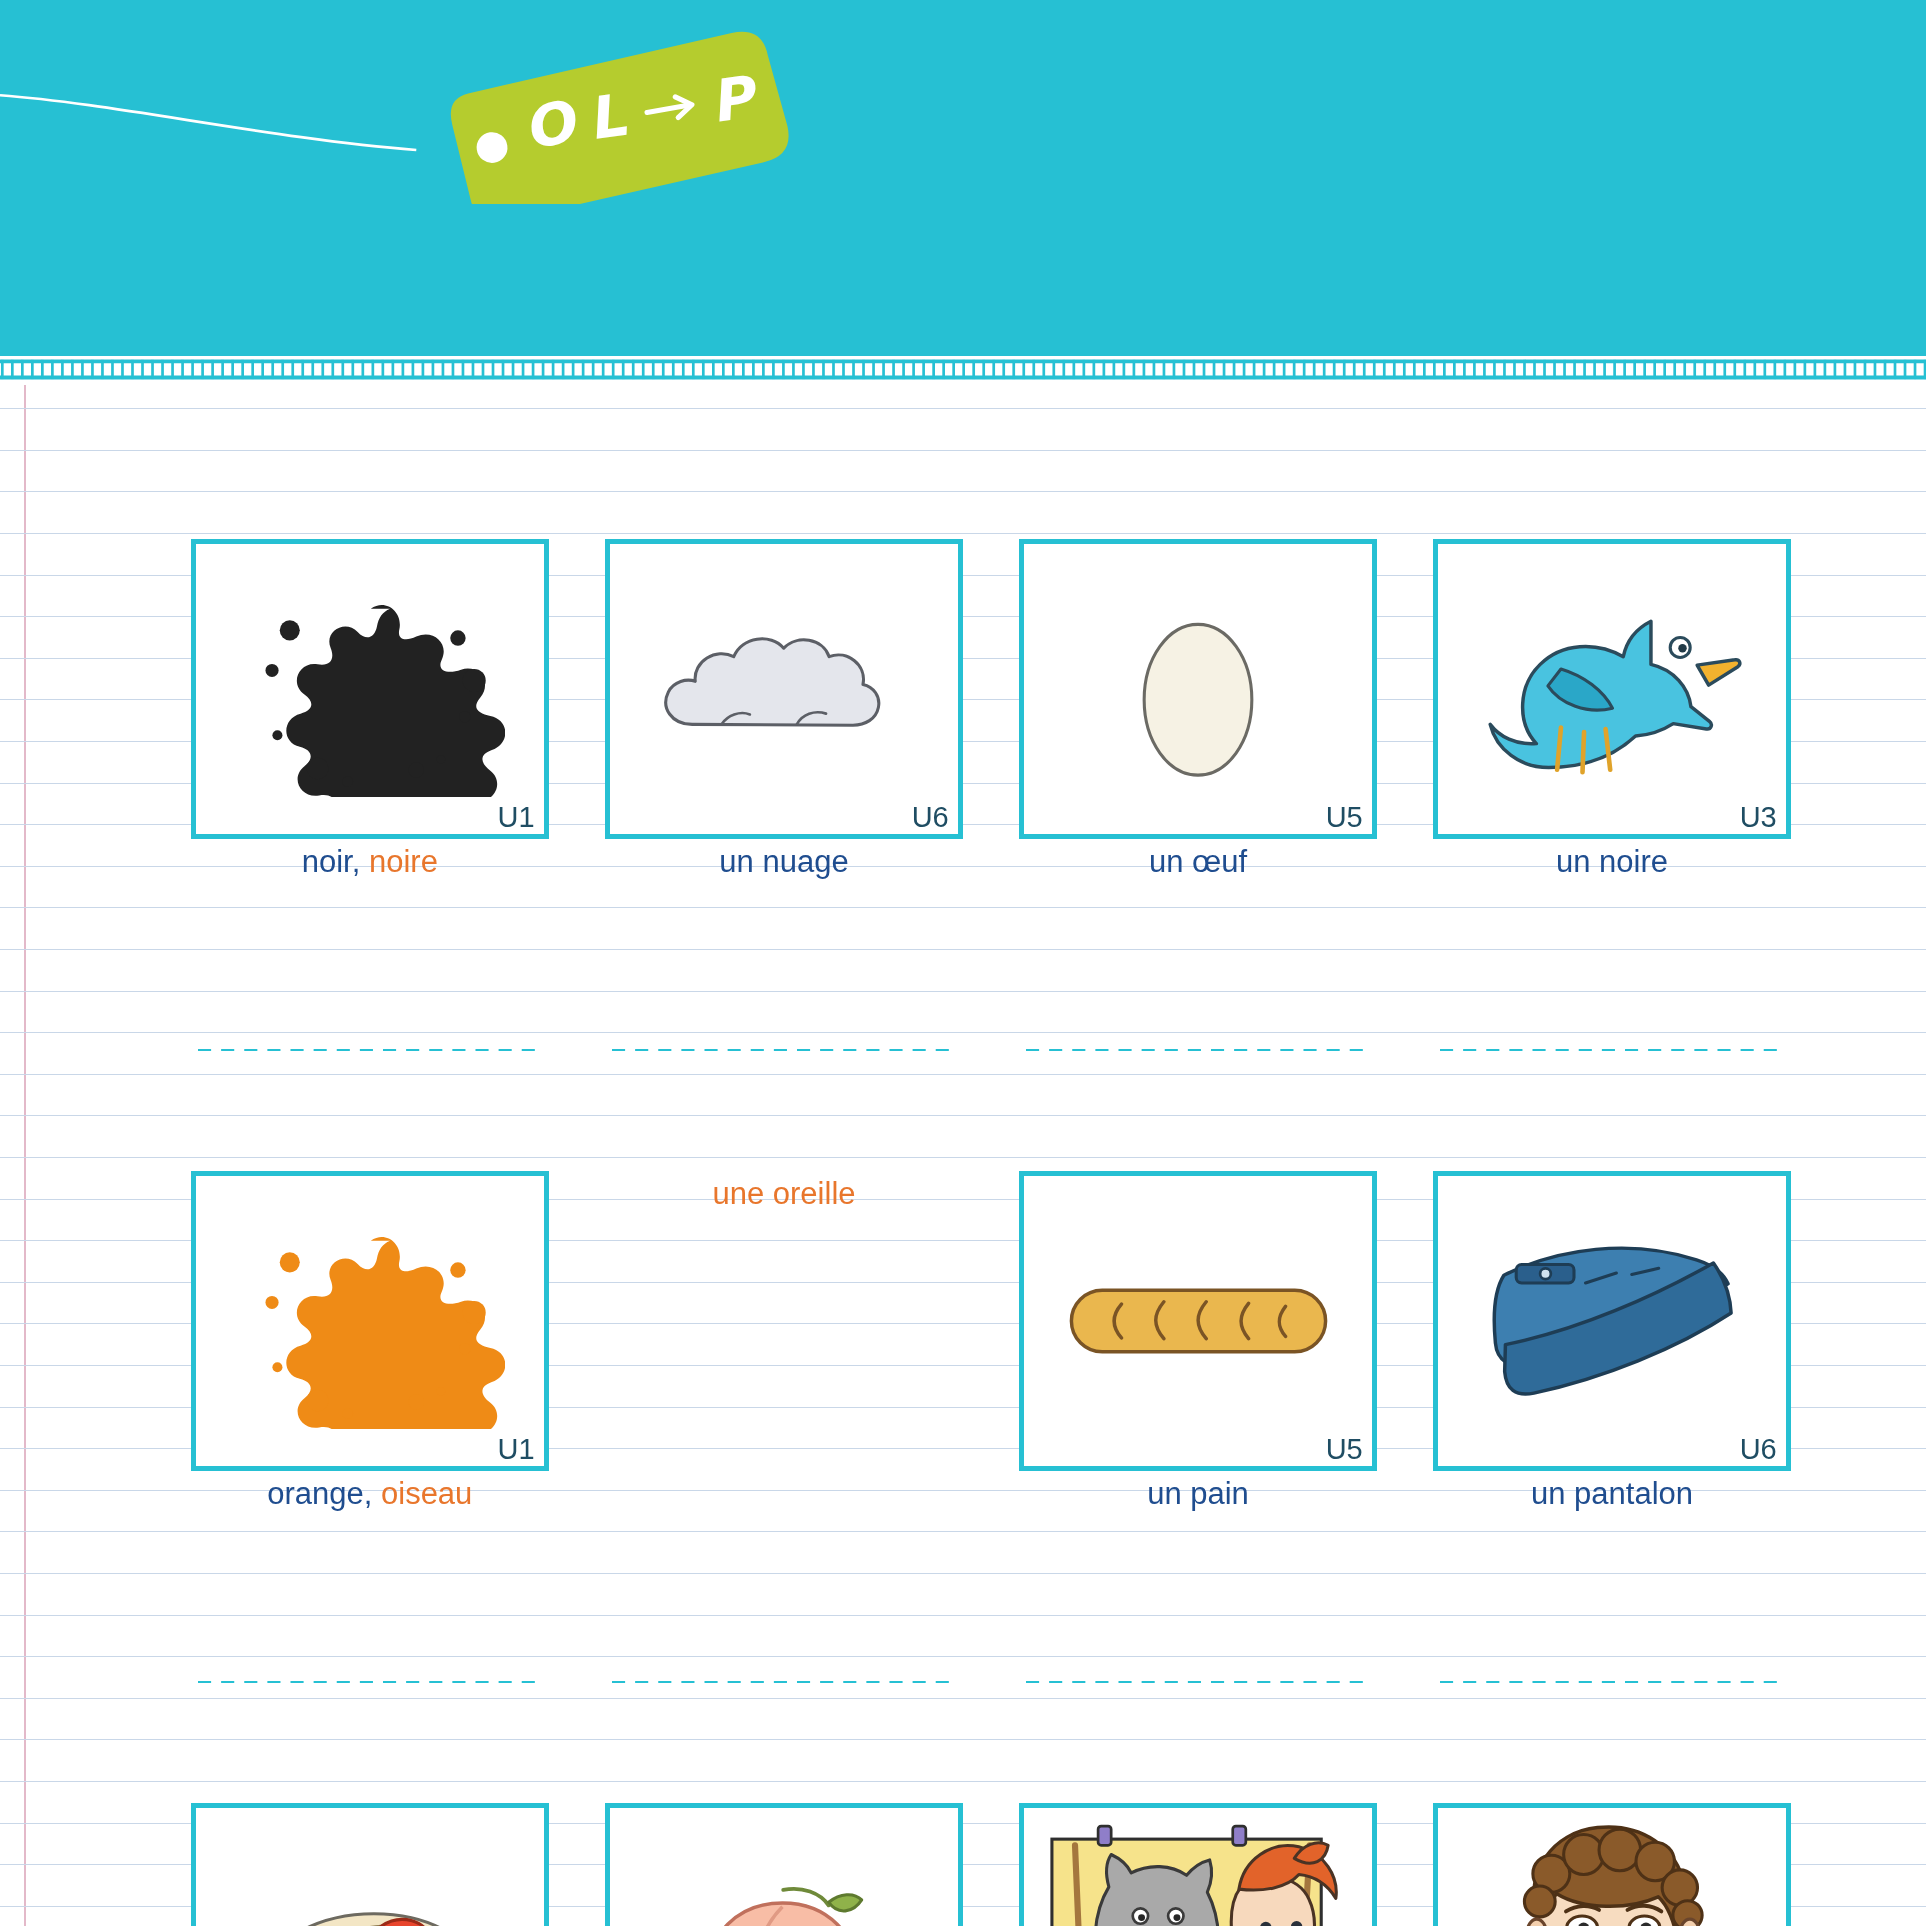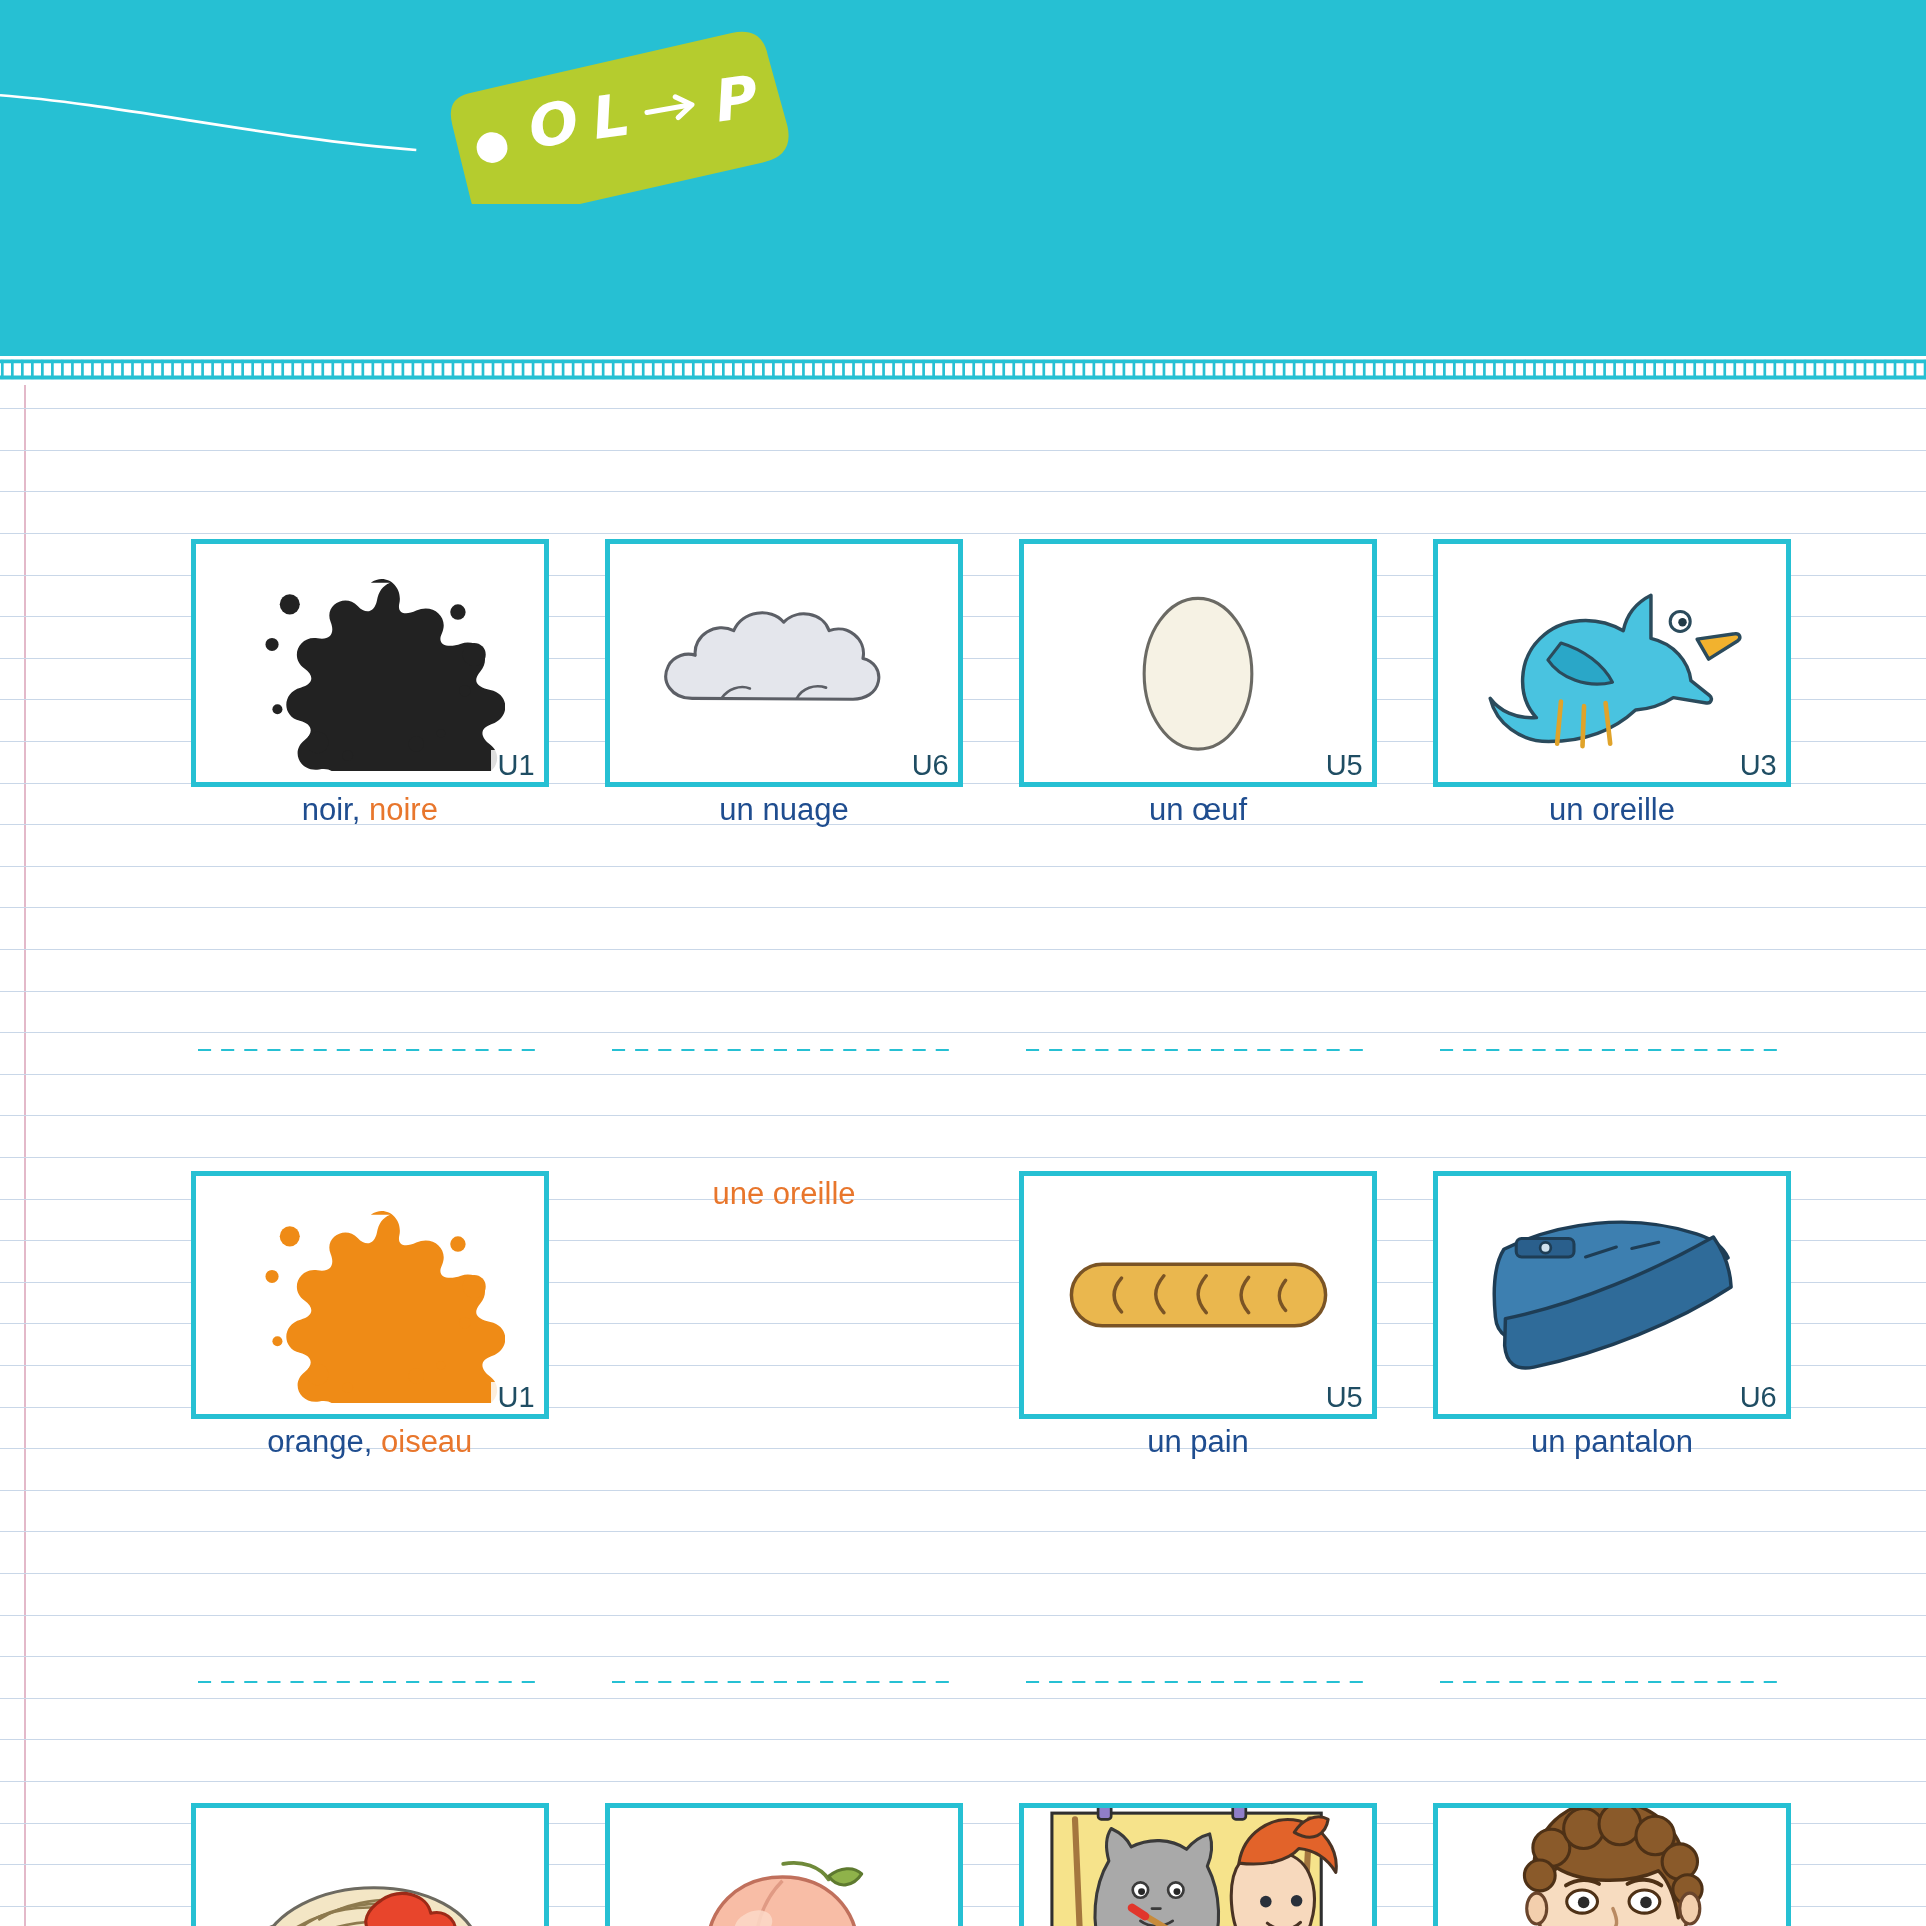--- a/index.html
+++ b/index.html
@@ -121,21 +121,21 @@
     top: 0;
   }
   .cell-0 { left: 5.8px; }
   .cell-1 { left: 420px; }
   .cell-2 { left: 834px; }
   .cell-3 { left: 1248px; }
 
   .card {
     position: relative;
     width: 358px;
-    height: 248px;
+    height: 300px;
     border: 5.4px solid #26c0d3;
     background: #ffffff;
     box-sizing: border-box;
   }
   .card-art {
     position: absolute;
     left: 0; top: 0;
     width: 100%;
     height: 100%;
     display: flex;
@@ -523,21 +523,21 @@
               <path d="M470 84 c-40 20 -64 54 -72 92 c-70 -40 -160 -36 -216 20 c-56 54 -62 150 -10 206 c-54 4 -96 -18 -120 -50 c16 66 78 112 152 112 c96 0 170 -30 226 -82 c34 -2 70 -14 98 -32 l86 14 c12 2 18 -12 8 -20 l-48 -38 c-6 -50 -44 -96 -104 -110 Z" fill="#49c3e0" stroke="#2b4b5c" stroke-width="9" stroke-linejoin="round"></path>
               <path d="M590 198 l98 -14 c12 -2 18 10 8 18 l-76 48 Z" fill="#f2b22e" stroke="#2b4b5c" stroke-width="9" stroke-linejoin="round"></path>
               <circle cx="546" cy="152" r="26" fill="#ffffff" stroke="#2b4b5c" stroke-width="8"></circle>
               <circle cx="552" cy="154" r="11" fill="#213a47"></circle>
               <path d="M236 208 c60 18 110 56 134 102 c-66 16 -136 -10 -168 -58 Z" fill="#2aa7c8" stroke="#2b4b5c" stroke-width="8" stroke-linejoin="round"></path>
               <path d="M236 360 l-10 110 M296 372 l-4 104 M352 364 l12 106" stroke="#e0a32a" stroke-width="12" stroke-linecap="round" fill="none"></path>
             </svg>
           </div>
           <div class="unit-tag">U3</div>
         </div>
-        <div class="caption"><span class="c-blue">un oreille</span></div>
+        <div class="caption"><span class="c-blue">un noire</span></div>
         <svg class="dashline" viewBox="0 0 890 6" preserveAspectRatio="none">
           <line x1="0" y1="3" x2="890" y2="3" stroke="#26c0d3" stroke-width="6" stroke-dasharray="34 26"></line>
         </svg>
       </div>
     </div>
 
     <div class="row row-1">
 
       <div class="cell cell-0">
         <div class="card">

